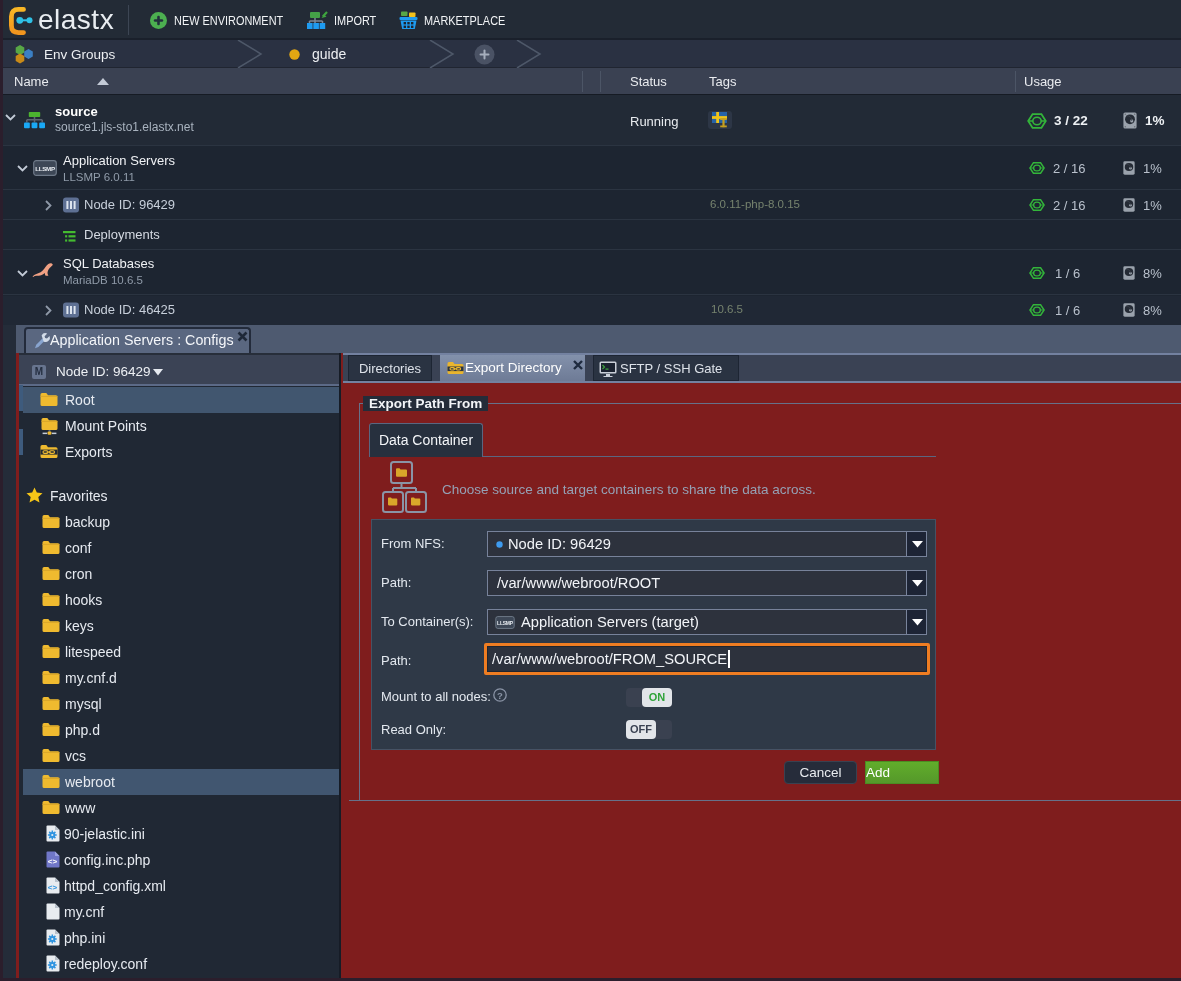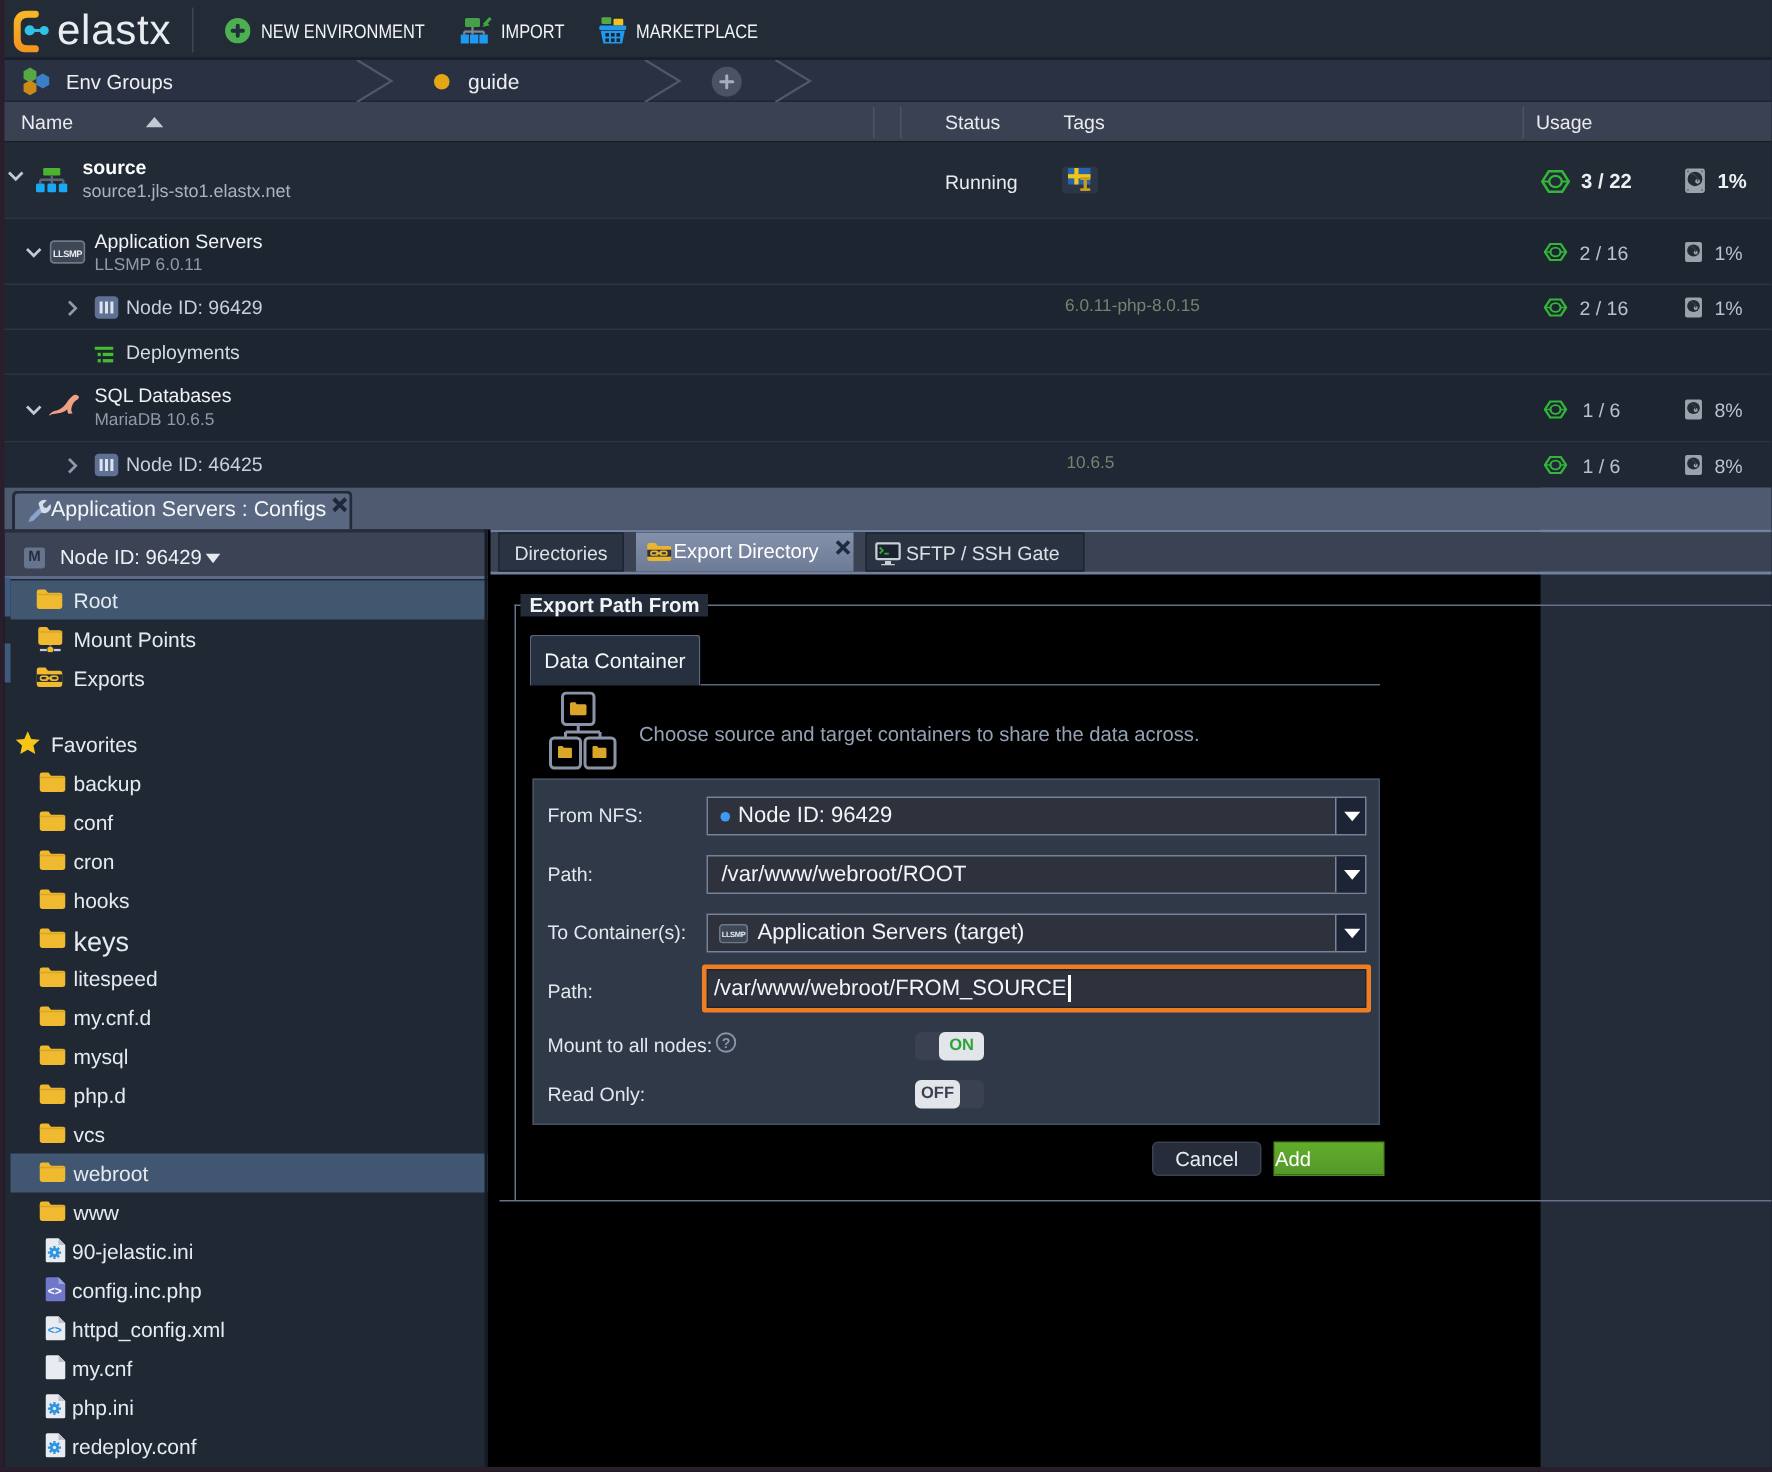--- a/index.html
+++ b/index.html
@@ -260,21 +260,21 @@
     <svg class="abs" style="left:1123px;top:7px" width="12" height="14" viewBox="0 0 17 21" preserveAspectRatio="none">
       <rect x="0.5" y="0.5" width="16" height="20" rx="2" fill="#9aa2ac"></rect>
       <circle cx="8.5" cy="9" r="6" fill="#252b35"></circle>
       <circle cx="10.6" cy="11" r="1.9" fill="#9aa2ac"></circle>
       <path d="M10.6 11 A 5.4 5.4 0 0 0 4.4 4.8" stroke="#3a414c" stroke-width="1.1" fill="none"></path>
     </svg>
     <div class="txt" style="left:1143px;top:7px;font-size:13px;color:#b9c1cc;">8%</div>
   </div>
 </div>
 
-<div id="bottom" class="abs" style="left:0;top:325px;width:1027px;height:656px;background:#000000;">
+<div id="bottom" class="abs" style="left:16px;top:325px;width:1165px;height:656px;background:#7f1d1d;">
 
   <div class="abs" style="left:0;top:0;width:1181px;height:28px;background:#4e5a70;"></div>
   <div class="abs" style="left:8px;top:2px;width:227px;height:26px;background:#5a6780;border:2px solid #232b3b;border-bottom:none;border-radius:4px 4px 0 0;">
     <svg class="abs" style="left:7px;top:3px" width="18" height="18" viewBox="0 0 18 18">
       <path d="M2 16.2 L3.2 12.8 L9.4 6.6 L11.6 8.8 L5.4 15 Z" fill="#88a4cf"></path>
       <path d="M8.6 3.6 A4.4 4.4 0 0 1 14.2 1.6 L11.6 4.2 L12.1 6.1 L14 6.6 L16.6 4 A4.4 4.4 0 0 1 10.6 9.6 Z" fill="#d3dce8"></path>
     </svg>
     <div class="txt" style="left:24px;top:3px;font-size:14.3px;color:#f4f6f9;">Application Servers : Configs</div>
     <svg class="abs" style="left:211px;top:2px" width="11" height="11" viewBox="0 0 11 11">
           <path d="M1.5 1.5 L9.5 9.5 M9.5 1.5 L1.5 9.5" stroke="#1e2838" stroke-width="2.6"></path>
@@ -351,21 +351,21 @@
               <path d="M0.5 2.6 Q0.5 1 2.1 1 L6.3 1 L8 3.2 L15.9 3.2 Q17.5 3.2 17.5 4.8 L17.5 12.4 Q17.5 14 15.9 14 L2.1 14 Q0.5 14 0.5 12.4 Z" fill="#efba2f"></path>
               <path d="M0.5 4.4 L17.5 4.4" stroke="#d9a62a" stroke-width="1"></path>
             </svg>
             <div class="txt" style="left:46px;top:5px;font-size:14px;color:#e6eaf0;">hooks</div>
           </div>
       <div class="abs" style="left:0;top:227px;width:322px;height:26px;">
             <svg class="abs" style="left:23px;top:5px" width="18" height="15" viewBox="0 0 18 15">
               <path d="M0.5 2.6 Q0.5 1 2.1 1 L6.3 1 L8 3.2 L15.9 3.2 Q17.5 3.2 17.5 4.8 L17.5 12.4 Q17.5 14 15.9 14 L2.1 14 Q0.5 14 0.5 12.4 Z" fill="#efba2f"></path>
               <path d="M0.5 4.4 L17.5 4.4" stroke="#d9a62a" stroke-width="1"></path>
             </svg>
-            <div class="txt" style="left:46px;top:5px;font-size:18px;color:#e6eaf0;">keys</div>
+            <div class="txt" style="left:46px;top:5px;font-size:14px;color:#e6eaf0;">keys</div>
           </div>
       <div class="abs" style="left:0;top:253px;width:322px;height:26px;">
             <svg class="abs" style="left:23px;top:5px" width="18" height="15" viewBox="0 0 18 15">
               <path d="M0.5 2.6 Q0.5 1 2.1 1 L6.3 1 L8 3.2 L15.9 3.2 Q17.5 3.2 17.5 4.8 L17.5 12.4 Q17.5 14 15.9 14 L2.1 14 Q0.5 14 0.5 12.4 Z" fill="#efba2f"></path>
               <path d="M0.5 4.4 L17.5 4.4" stroke="#d9a62a" stroke-width="1"></path>
             </svg>
             <div class="txt" style="left:46px;top:5px;font-size:14px;color:#e6eaf0;">litespeed</div>
           </div>
       <div class="abs" style="left:0;top:279px;width:322px;height:26px;">
             <svg class="abs" style="left:23px;top:5px" width="18" height="15" viewBox="0 0 18 15">

